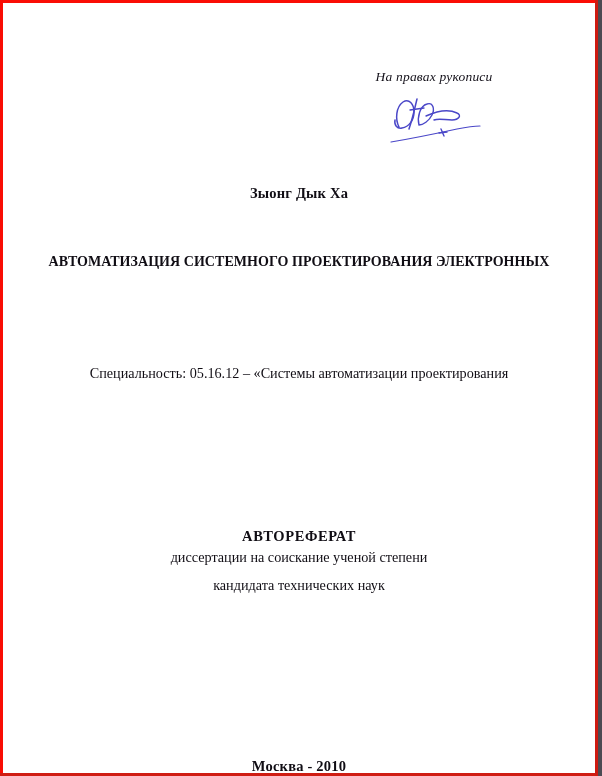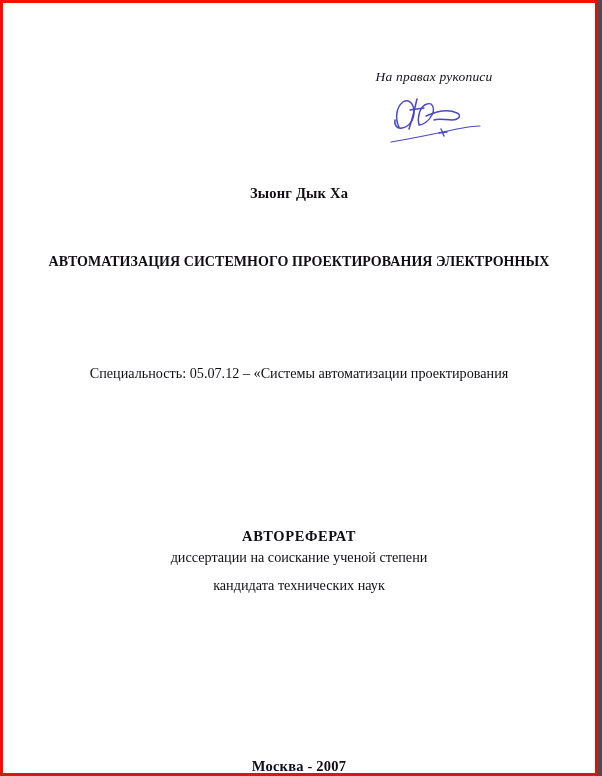--- a/index.html
+++ b/index.html
@@ -212,27 +212,27 @@
         </svg>
       </div>
 
       <div class="author">Зыонг Дык Ха</div>
 
       <div class="title">
         <span class="line">АВТОМАТИЗАЦИЯ СИСТЕМНОГО ПРОЕКТИРОВАНИЯ ЭЛЕКТРОННЫХ</span>
       </div>
 
       <div class="specialty">
-        <span class="line">Специальность: 05.07.12 – «Системы автоматизации проектирования</span>
+        <span class="line">Специальность: 05.16.12 – «Системы автоматизации проектирования</span>
       </div>
 
       <div class="abstract-heading">АВТОРЕФЕРАТ</div>
 
       <div class="degree">
         <span class="line">диссертации на соискание ученой степени</span>
         <span class="line">кандидата технических наук</span>
       </div>
 
-      <div class="imprint">Москва - 2007</div>
+      <div class="imprint">Москва - 2010</div>
 
     </div>
   </div>
 </div>
 
 </body></html>

